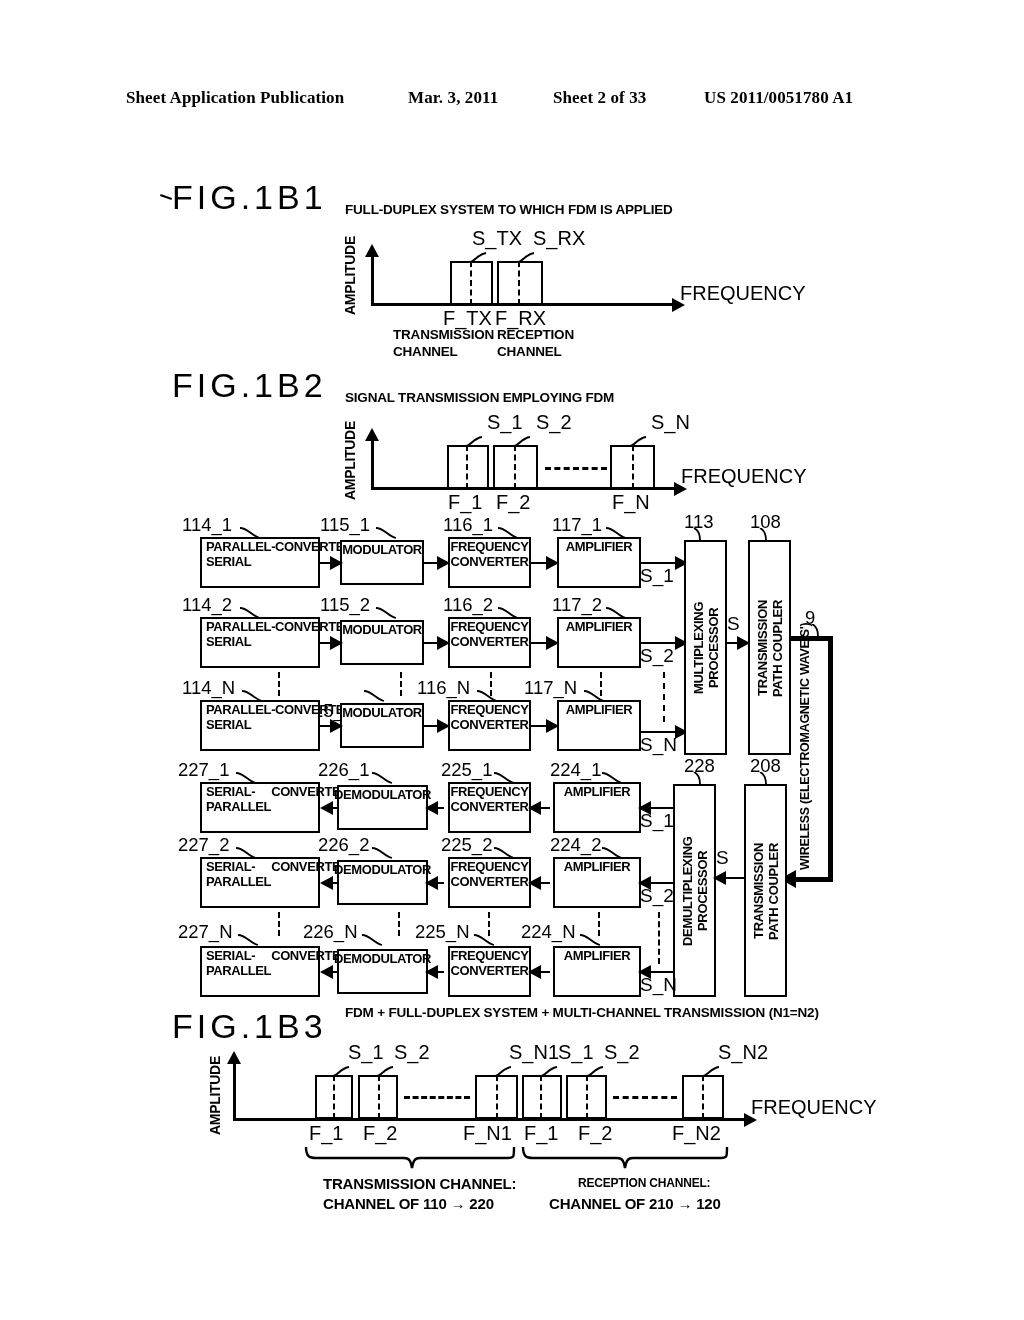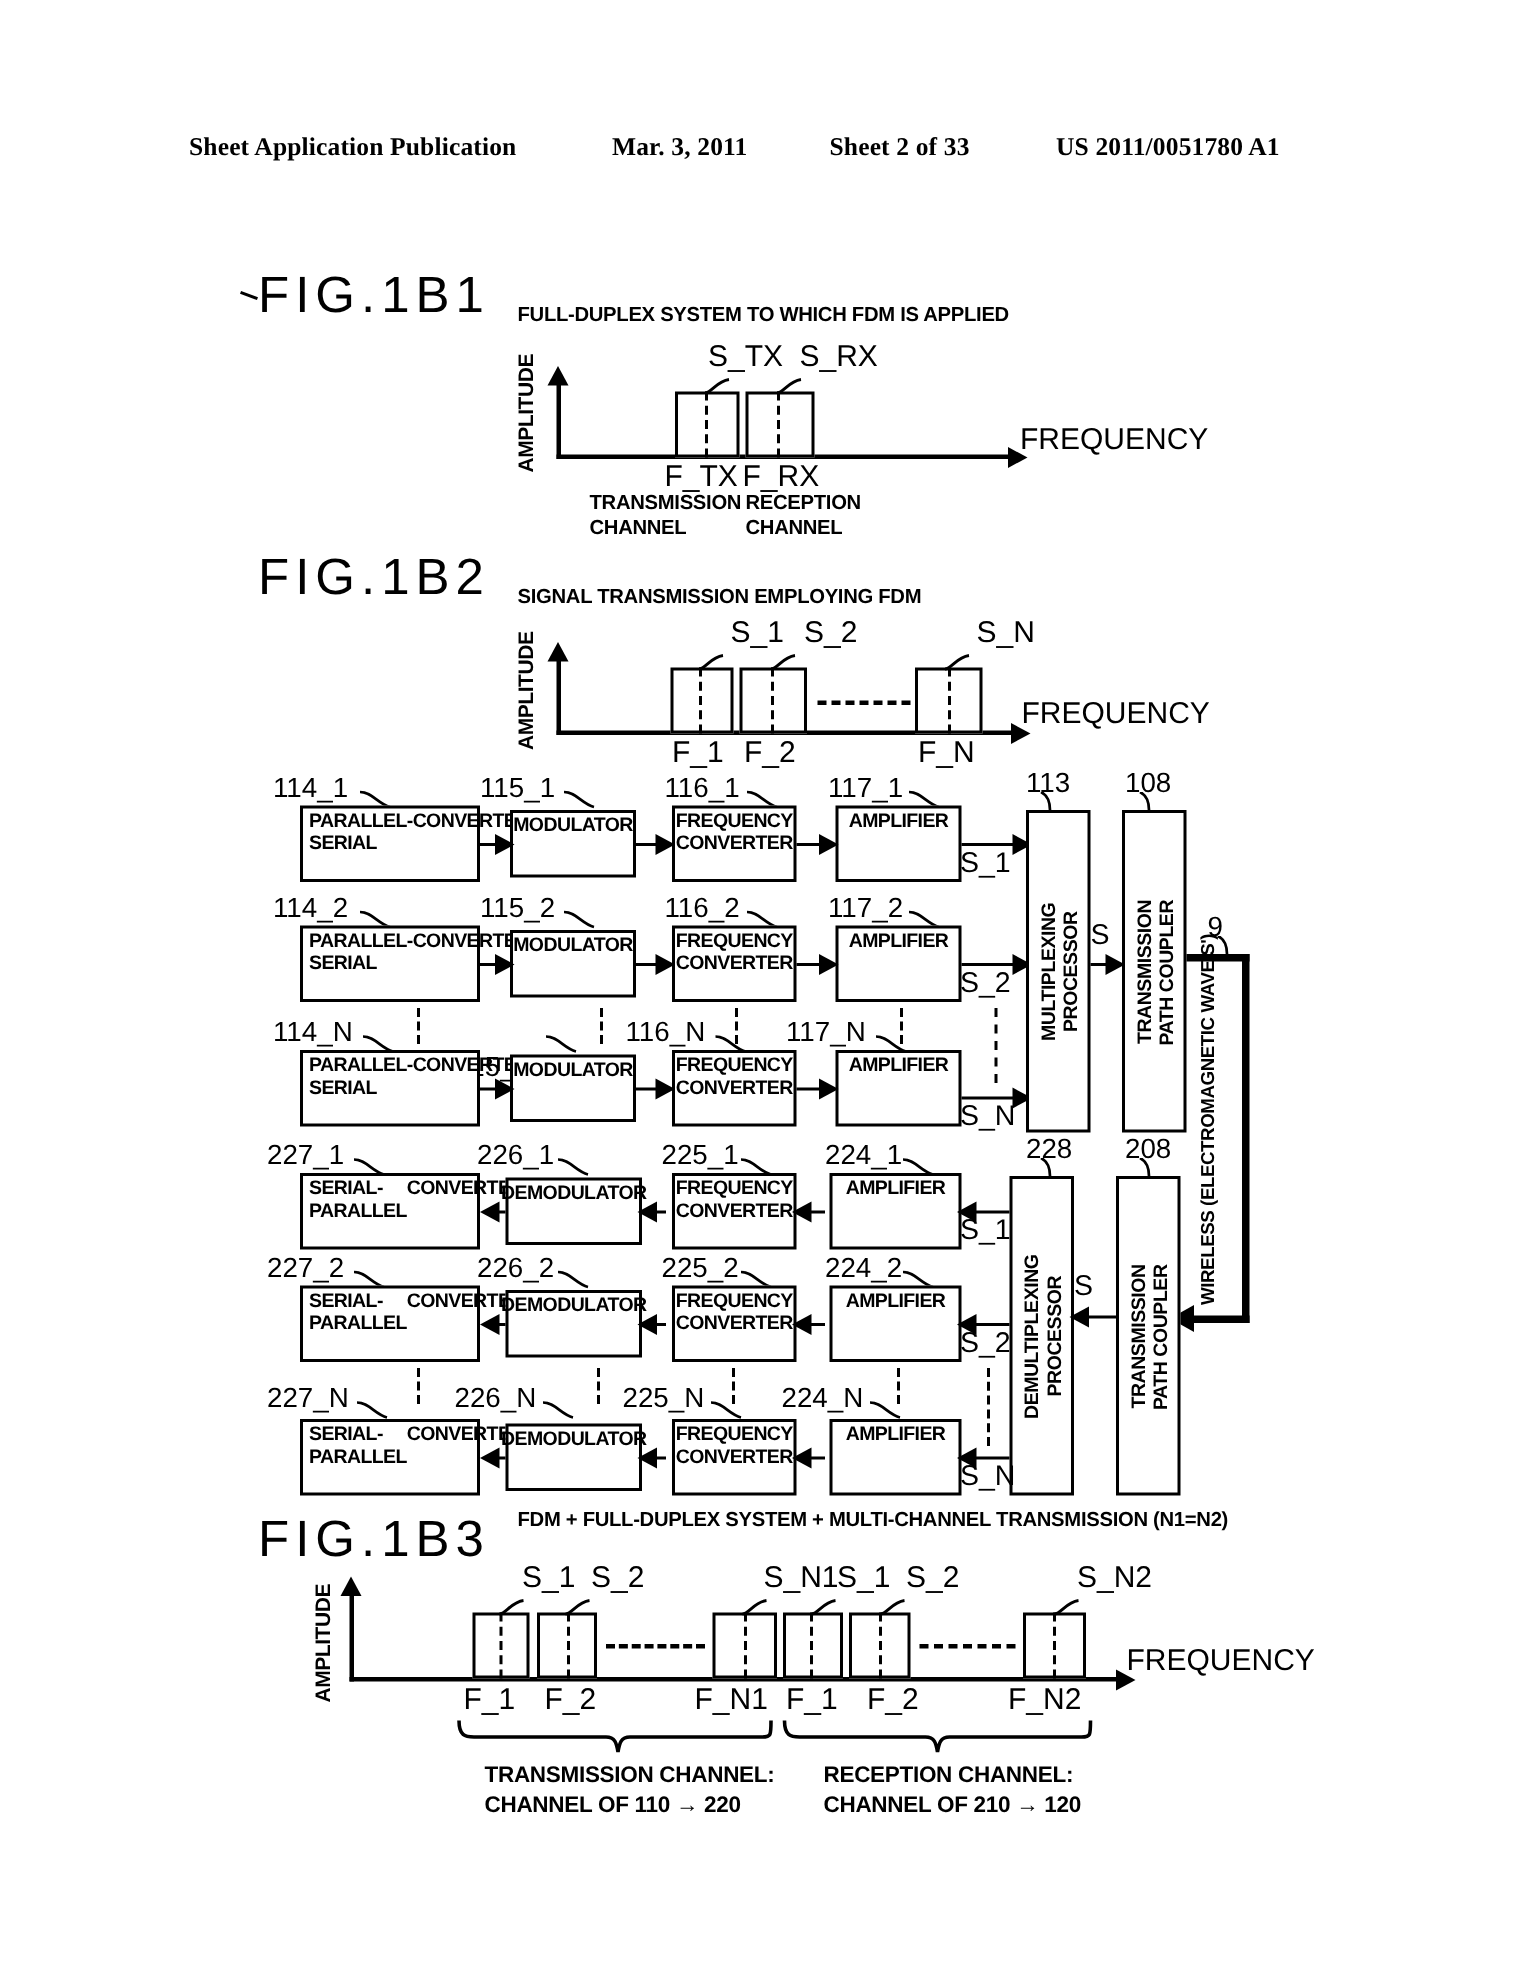--- a/index.html
+++ b/index.html
@@ -480,17 +480,17 @@
 
     <svg class="lead" style="left:300px;top:1145px;" width="230" height="26">
       <path d="M6,2 C6,12 10,13 16,13 L104,13 C110,13 111,17 112,23 C113,17 114,13 120,13 L208,13 C214,13 214,12 214,2" stroke="#000" stroke-width="2.4" fill="none"></path>
     </svg>
     <svg class="lead" style="left:517px;top:1145px;" width="226" height="26">
       <path d="M6,2 C6,12 10,13 16,13 L100,13 C106,13 107,17 108,23 C109,17 110,13 116,13 L204,13 C210,13 210,12 210,2" stroke="#000" stroke-width="2.4" fill="none"></path>
     </svg>
 
     <div class="t small" style="left:323px;top:1175px;font-size:15px;">TRANSMISSION CHANNEL:</div>
     <div class="t small" style="left:323px;top:1195px;font-size:15px;">CHANNEL OF 110 → 220</div>
-    <div class="t small" style="left:549px;top:1175px;font-size:15px;">RECEPTION CHANNEL:</div>
+    <div class="t small" style="left:578px;top:1175px;font-size:12px;">RECEPTION CHANNEL:</div>
     <div class="t small" style="left:549px;top:1195px;font-size:15px;">CHANNEL OF 210 → 120</div>
   </div>
 
 </div>
 
 </body></html>

